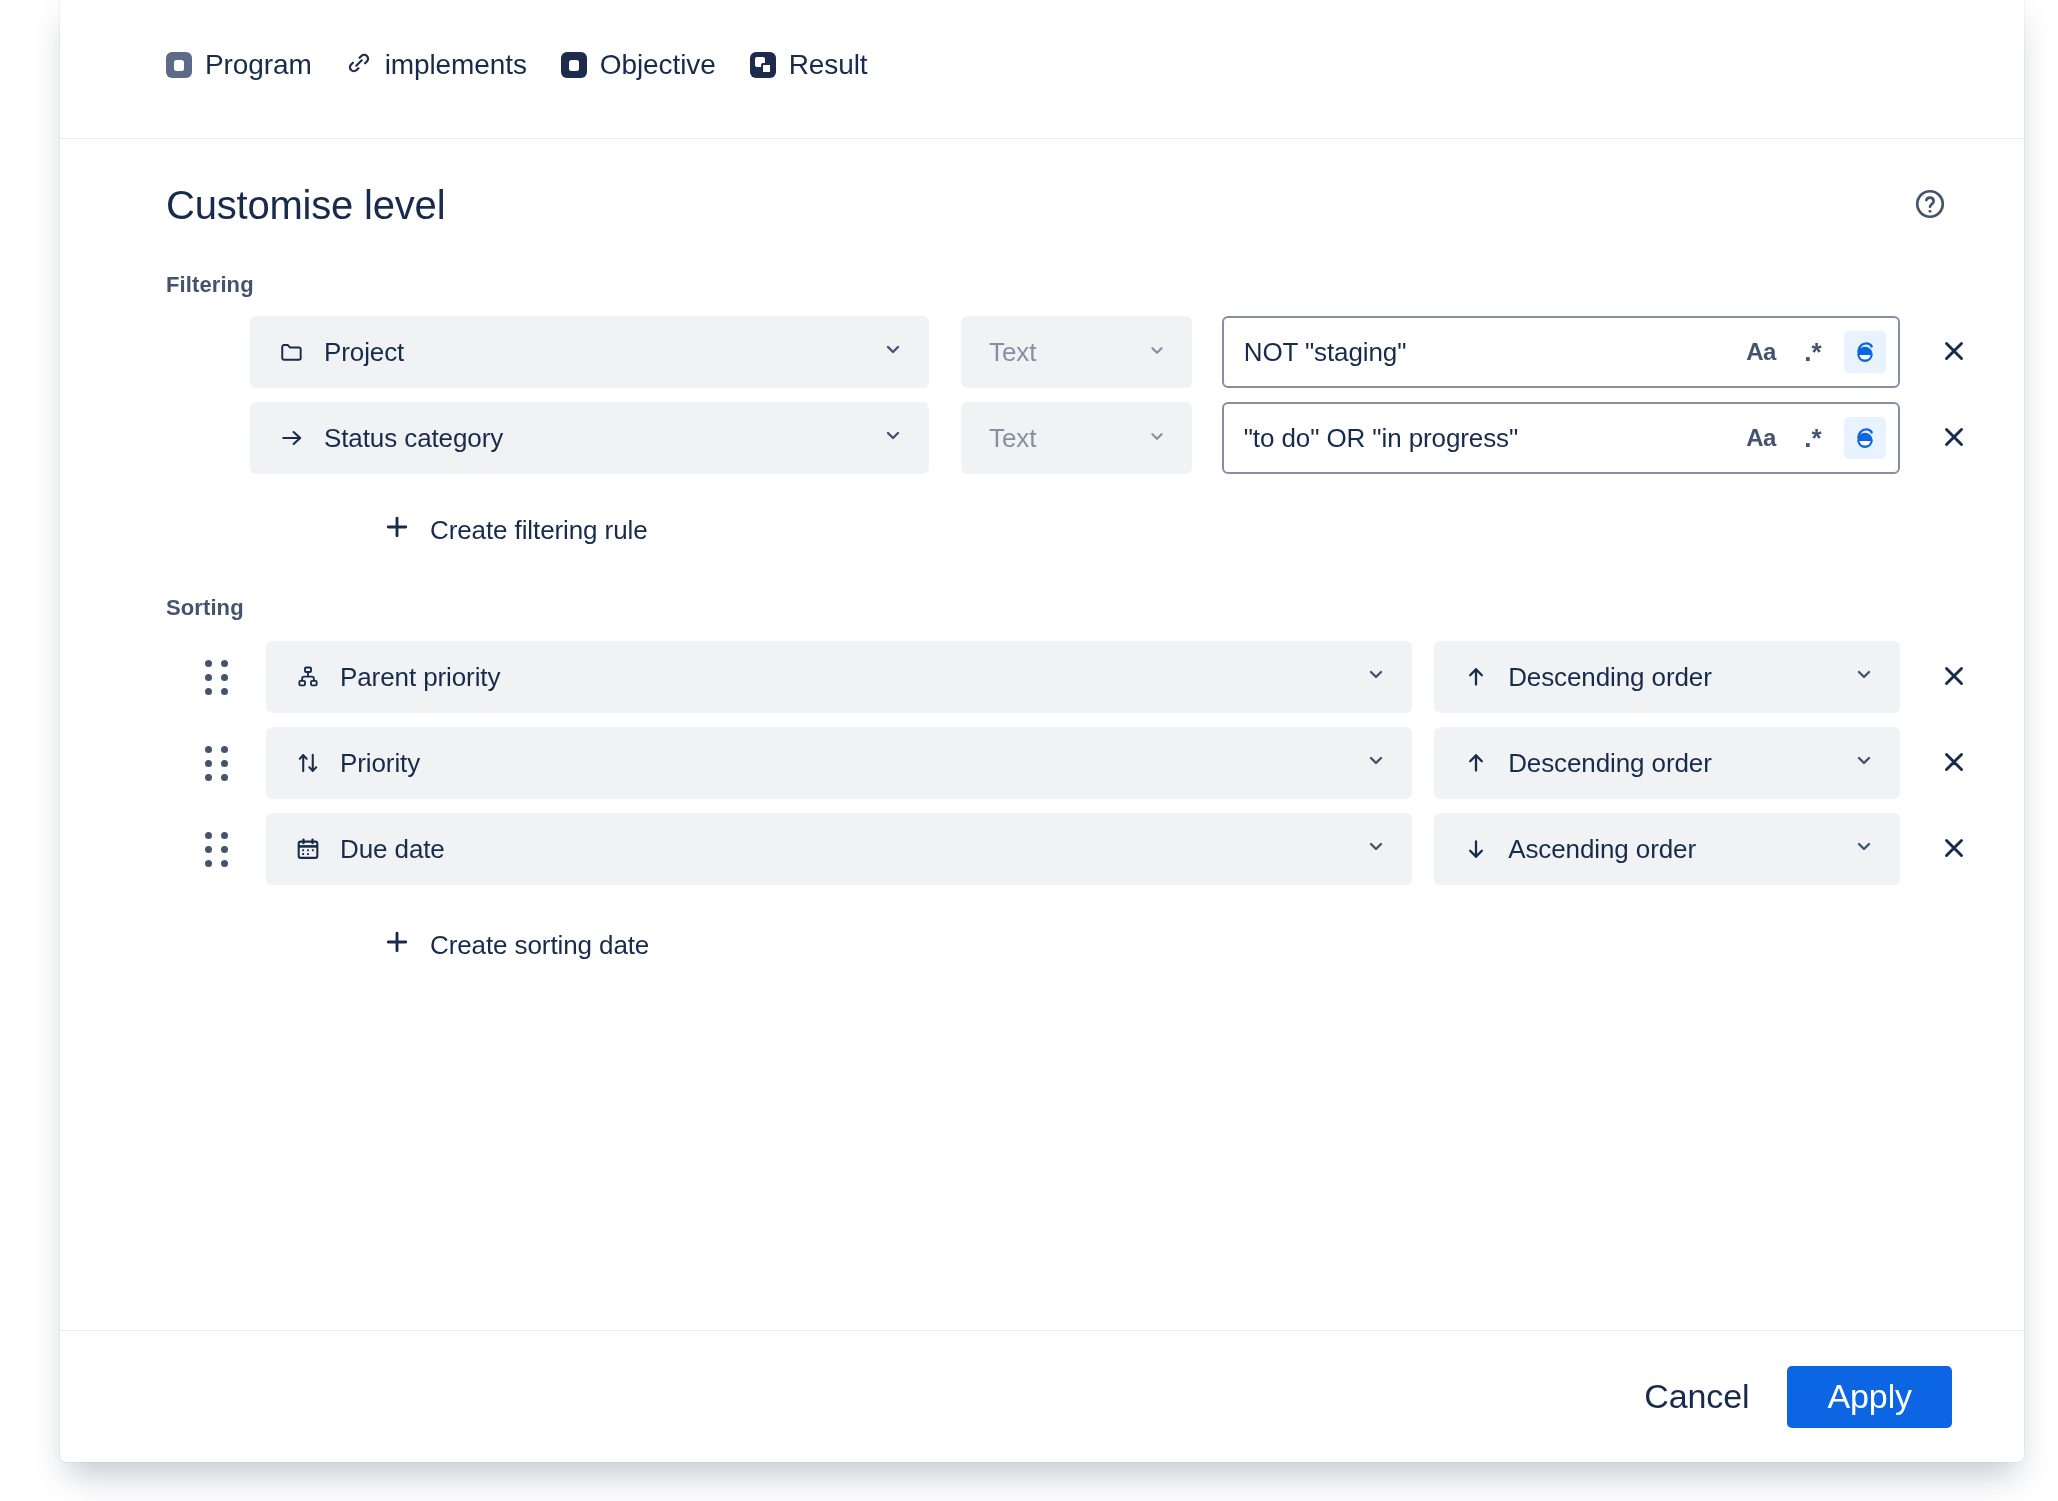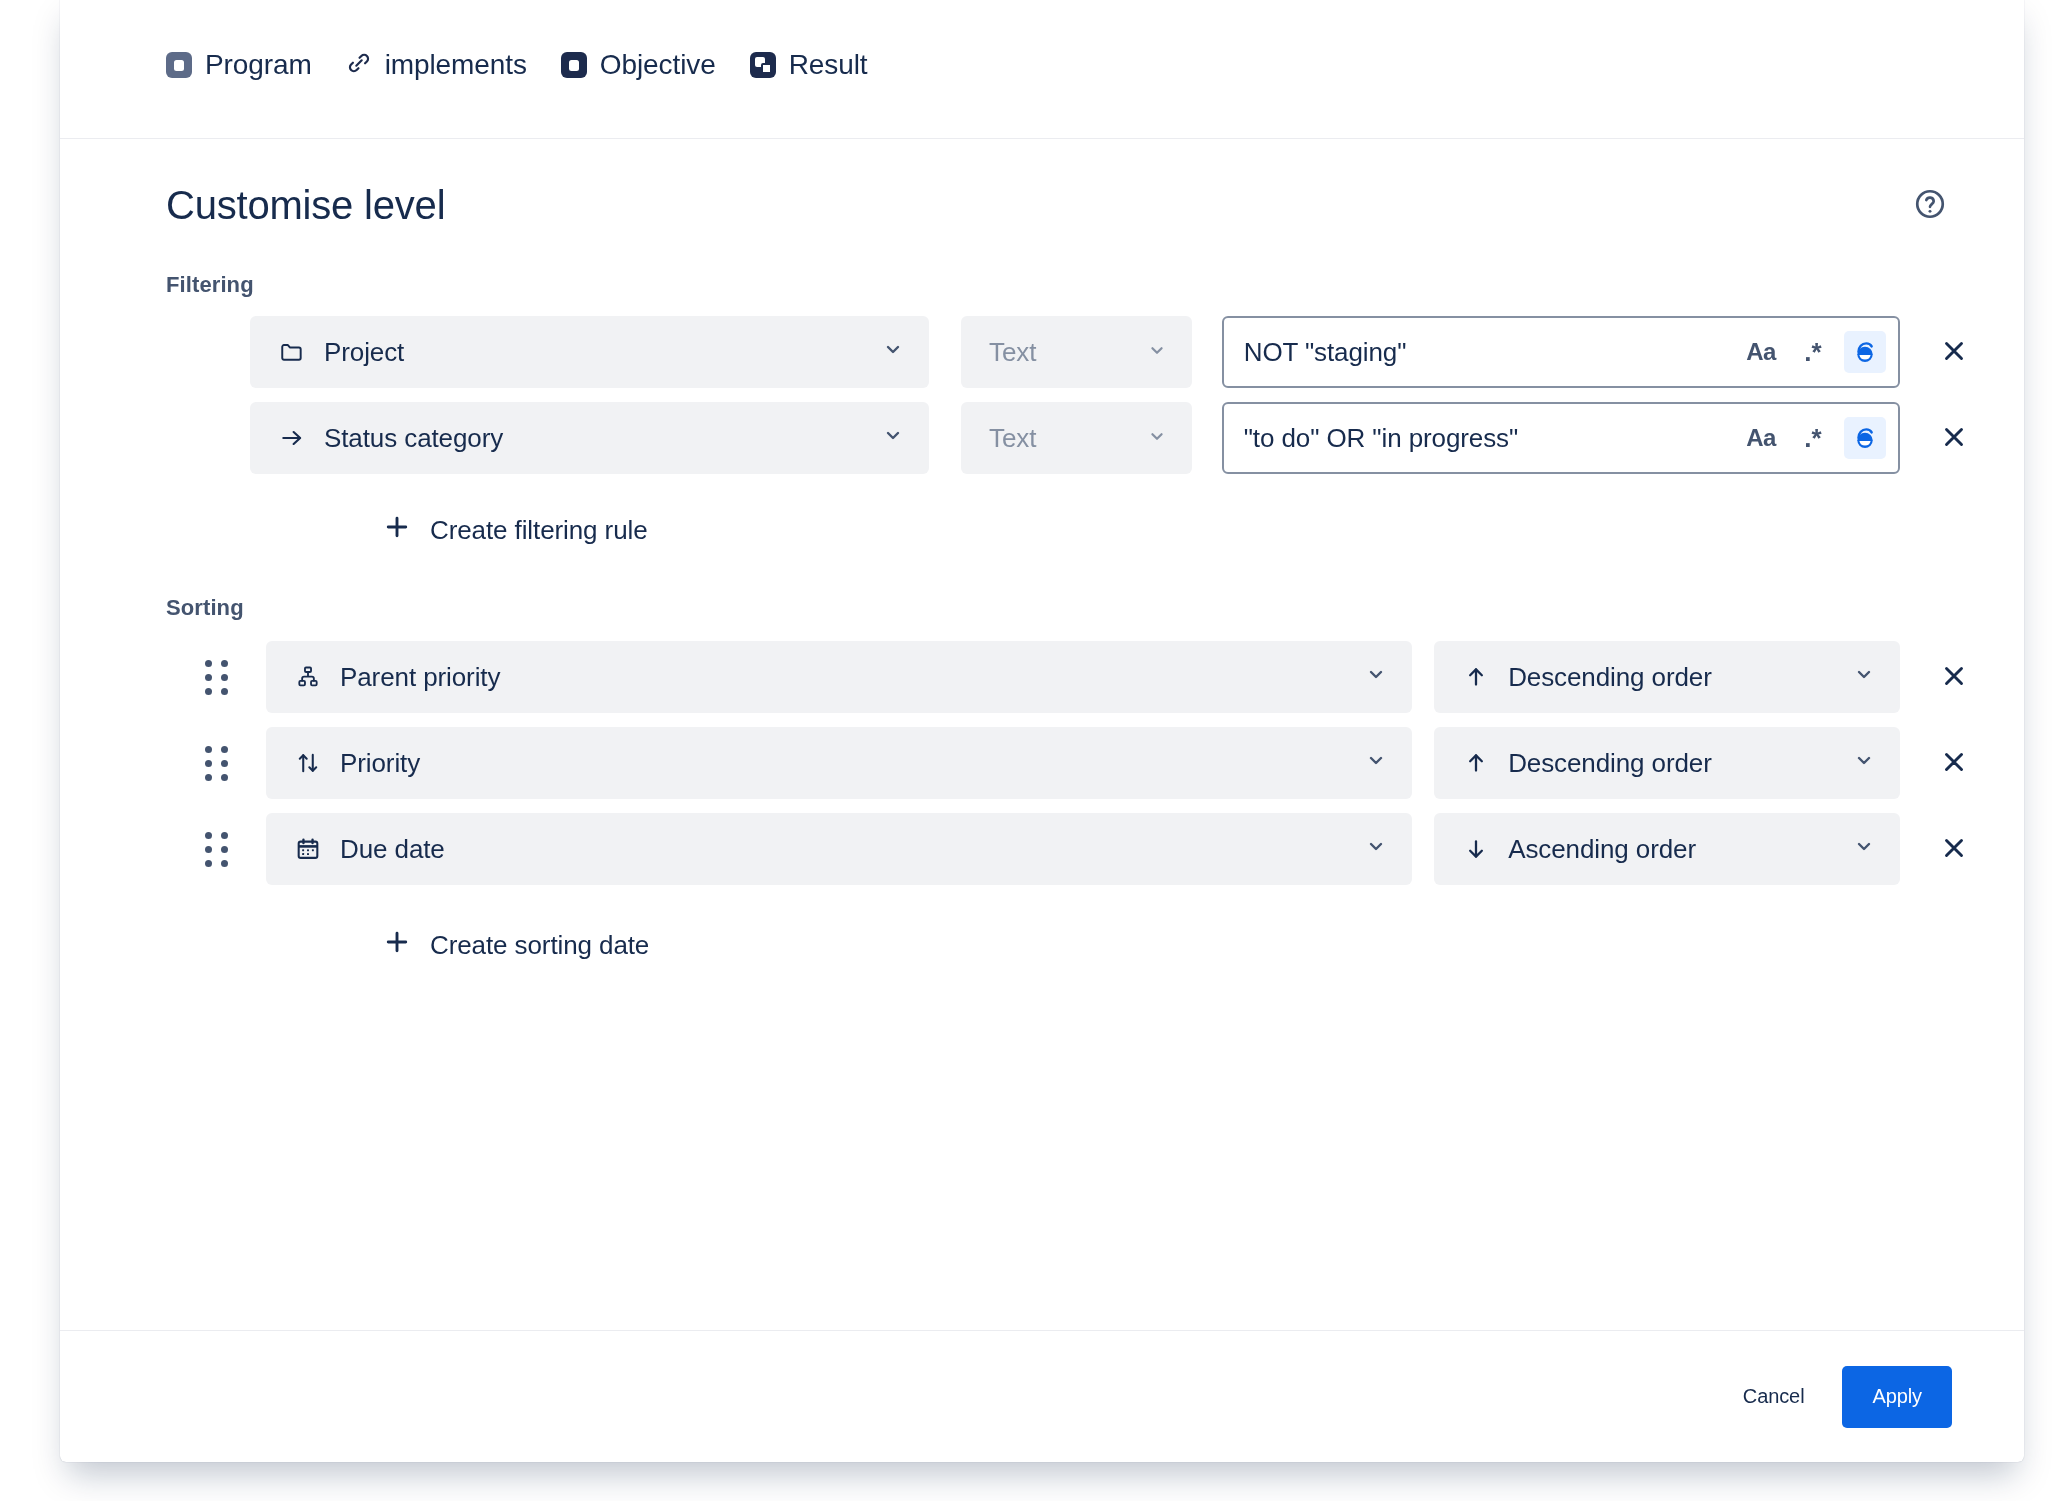--- a/index.html
+++ b/index.html
@@ -297,28 +297,28 @@
     display: flex;
     align-items: center;
     justify-content: flex-end;
     padding: 0 72px 0 0;
     gap: 14px;
   }
   .btn {
     height: 62px;
     border-radius: 5px;
     border: none;
-    font-size: 20px;
+    font-size: 34px;
     font-family: "Liberation Sans", sans-serif;
     cursor: pointer;
     padding: 0 24px;
     letter-spacing: -0.1px;
   }
   .btn-subtle { background: transparent; color: #172b4d; }
-  .btn-primary { background: #0c66e4; color: #ffffff; padding: 0 30px; }
+  .btn-primary { background: #0c66e4; color: #ffffff; padding: 0 40px; }
 </style>
 </head>
 <body>
 
 <div class="screen">
   <div class="dialog">
 
     <div class="dialog-header">
       <div class="crumbs">
 

